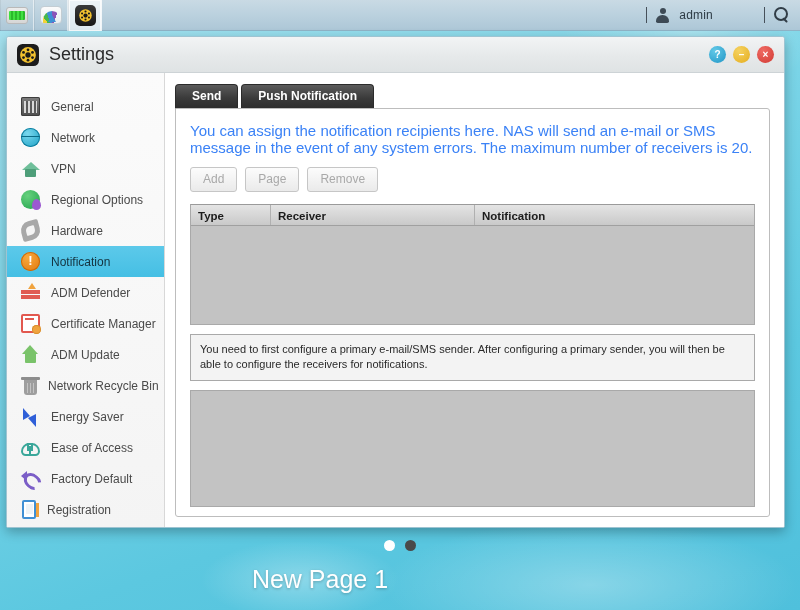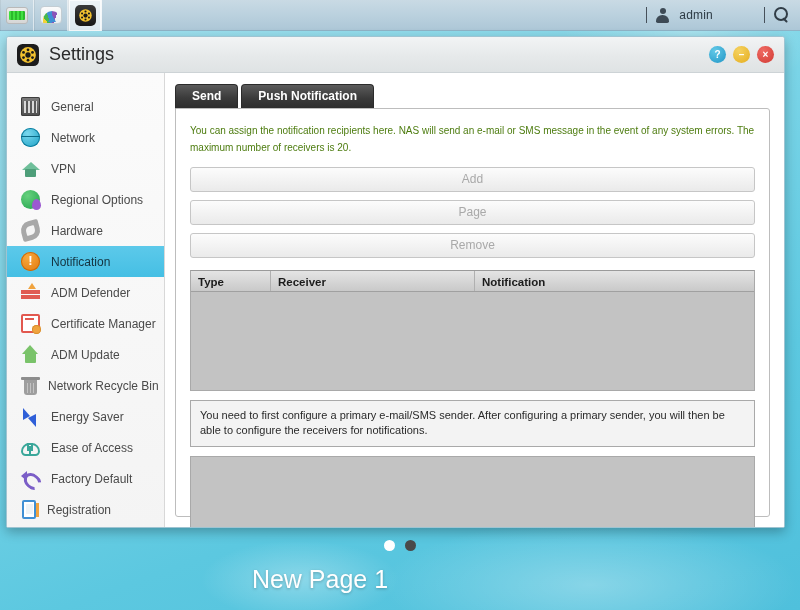--- a/index.html
+++ b/index.html
@@ -282,26 +282,26 @@
   .tab-panel {
     border: 1px solid #bdbdbd;
     border-radius: 0 3px 3px 3px;
     height: 409px;
     margin-top: -1px;
     padding: 13px 14px;
     background: #fff;
     position: relative;
   }
   .desc {
-    font-size: 10px;
-    color: #4d7c0f;
+    font-size: 15px;
+    color: #3b82f6;
     line-height: 17px;
     max-width: 580px;
   }
-  .btn-row { display: flex; gap: 8px; margin-top: 11px; flex-direction: column; }
+  .btn-row { display: flex; gap: 8px; margin-top: 11px; }
   .btn {
     font-size: 12px;
     color: #a9a9a9;
     background: linear-gradient(180deg,#fcfcfc 0%, #eaeaea 100%);
     border: 1px solid #c6c6c6;
     border-radius: 3px;
     padding: 4px 12px 5px;
     min-width: 42px;
     text-align: center;
     cursor: default;

